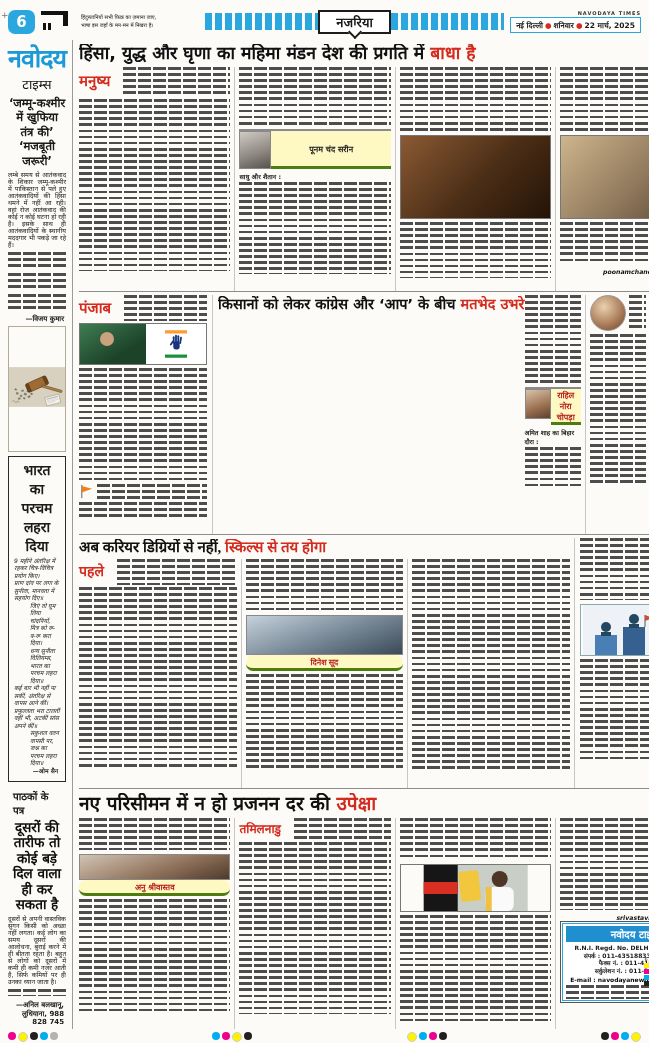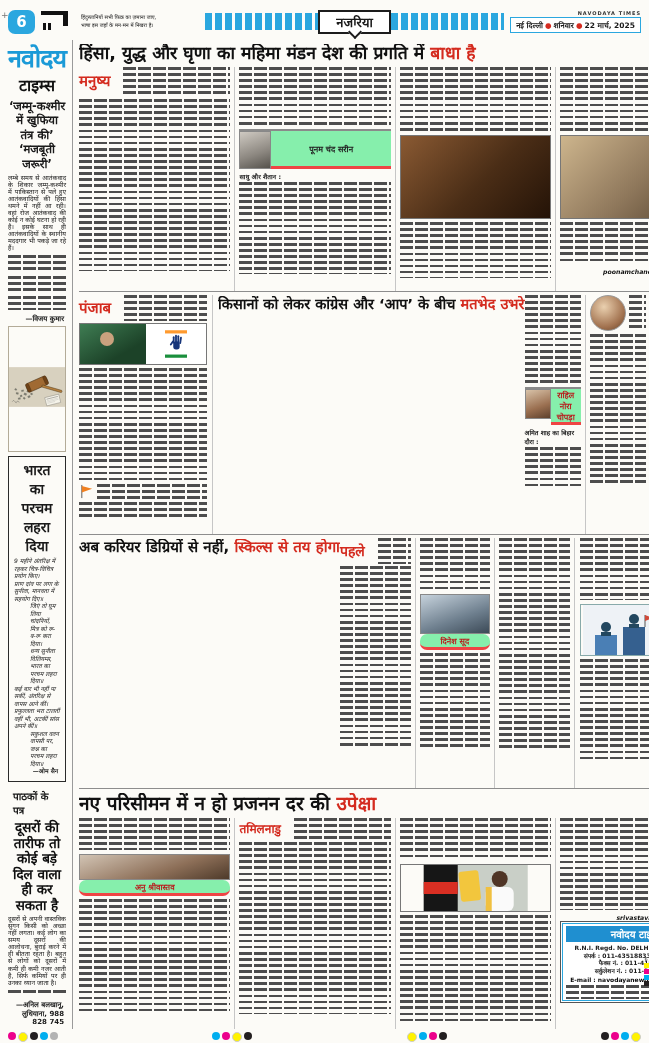--- a/index.html
+++ b/index.html
@@ -50,21 +50,21 @@
   .cols{display:flex;flex:1;min-height:0;}
   .col{flex:1;min-width:0;padding:0 4px;}
   .col:first-child{padding-left:0;}
   .col+.col{border-left:1px solid #c6c6c6;}
   .sect{border-top:1px solid #8d8d8d;padding-top:3px;}
   .sect:first-child{border-top:none;}
   
   .bycard{display:flex;border-top:2px solid #8a8a8a;margin:2px 0 3px 0;}
   .byphoto{width:30px;height:36px;border:1px solid #888;}
   .byname{flex:1;display:flex;align-items:center;justify-content:center;text-align:center;
-          font-weight:bold;font-size:8px;background:#86efac;border-bottom:3px solid #ef4444;color:#222;}
+          font-weight:bold;font-size:8px;background:#fef9c3;border-bottom:3px solid #4d7c0f;color:#222;}
   .byname.redname{color:#b81f1f;}
   .bycard-v{margin:2px 0 3px 0;}
   .bycard-v .byphoto{width:100%;height:40px;box-sizing:border-box;}
   .bycard-v .byname{height:13px;border-radius:7px;}
   
   .ph{border:1px solid #777;box-sizing:border-box;margin-bottom:3px;}
   .g-epic1{background:linear-gradient(135deg,#8a5a33 0%,#4a2d16 55%,#241307 100%);}
   .g-epic2{background:linear-gradient(135deg,#cdb58d 0%,#8d765a 55%,#4e3d2a 100%);}
   .g-port1{background:linear-gradient(160deg,#cfcac2,#8c8780 60%,#55524c);}
   .g-port2{background:linear-gradient(160deg,#d8c2a8,#9a6f50 60%,#5d402c);}
@@ -102,21 +102,21 @@
   .impsmall{height:14px;margin:2px 0 0 0;}
   
   .footer{position:absolute;left:8px;right:8px;bottom:2px;height:9px;display:flex;justify-content:space-between;align-items:center;}
   .dots{display:flex;gap:2px;}
   .dot8{width:8px;height:8px;border-radius:50%;}
   .edgebar{position:absolute;right:0px;top:956px;width:6px;display:flex;flex-direction:column;gap:1px;align-items:center;}
   .edgebar .sq{width:5px;height:5px;}
   .edgebar .n{font-size:5px;color:#333;}
   .editlogo{text-align:center;margin:0 0 2px 0;}
   .editlogo .b1{color:#1B9AD7;font-weight:bold;font-size:25px;letter-spacing:-1px;}
-  .editlogo .b2{color:#111;font-weight:bold;font-size:16px;}
+  .editlogo .b2{color:#111;font-weight:normal;font-size:13px;}
   .edithead{font-weight:bold;font-size:11.5px;line-height:1.25;text-align:center;margin:1px 0 4px 0;}
 </style>
 </head>
 <body>
 
 <div class="page">
 
   <div class="hdr">
     <span class="cropmark">+</span>
     <div class="pagenum">6</div>
@@ -313,21 +313,21 @@
             </div>
             <div class="col">
               <div class="tx" style="height:178px"></div>
               <div class="email">nora.chopra@yahoo.com</div>
             </div>
           </div>
         </div>
       </section>
 
       <section class="sect" style="height:252px;display:flex;">
-        <div style="flex:1;display:flex;flex-direction:row;">
+        <div style="flex:1;display:flex;flex-direction:column;font-family:Liberation Serif, serif;">
           <h1 class="h-big" style="font-size:15px">
             <span>अब करियर डिग्रियों से नहीं, </span><span class="red">स्किल्स से तय होगा</span>
           </h1>
           <div class="cols">
             <div class="col">
               <div class="droprow">
                 <span class="drop" style="font-size:14px">पहले</span>
                 <div class="tx" style="height:26px"></div>
               </div>
               <div class="tx" style="height:182px"></div>

